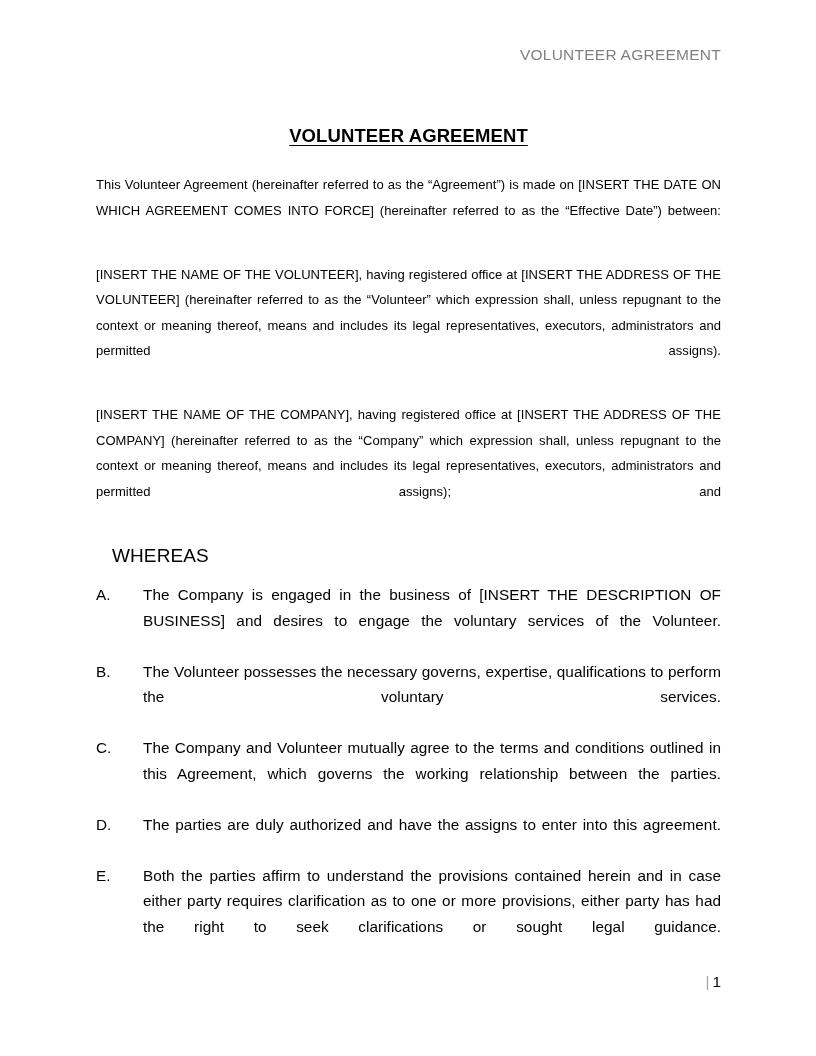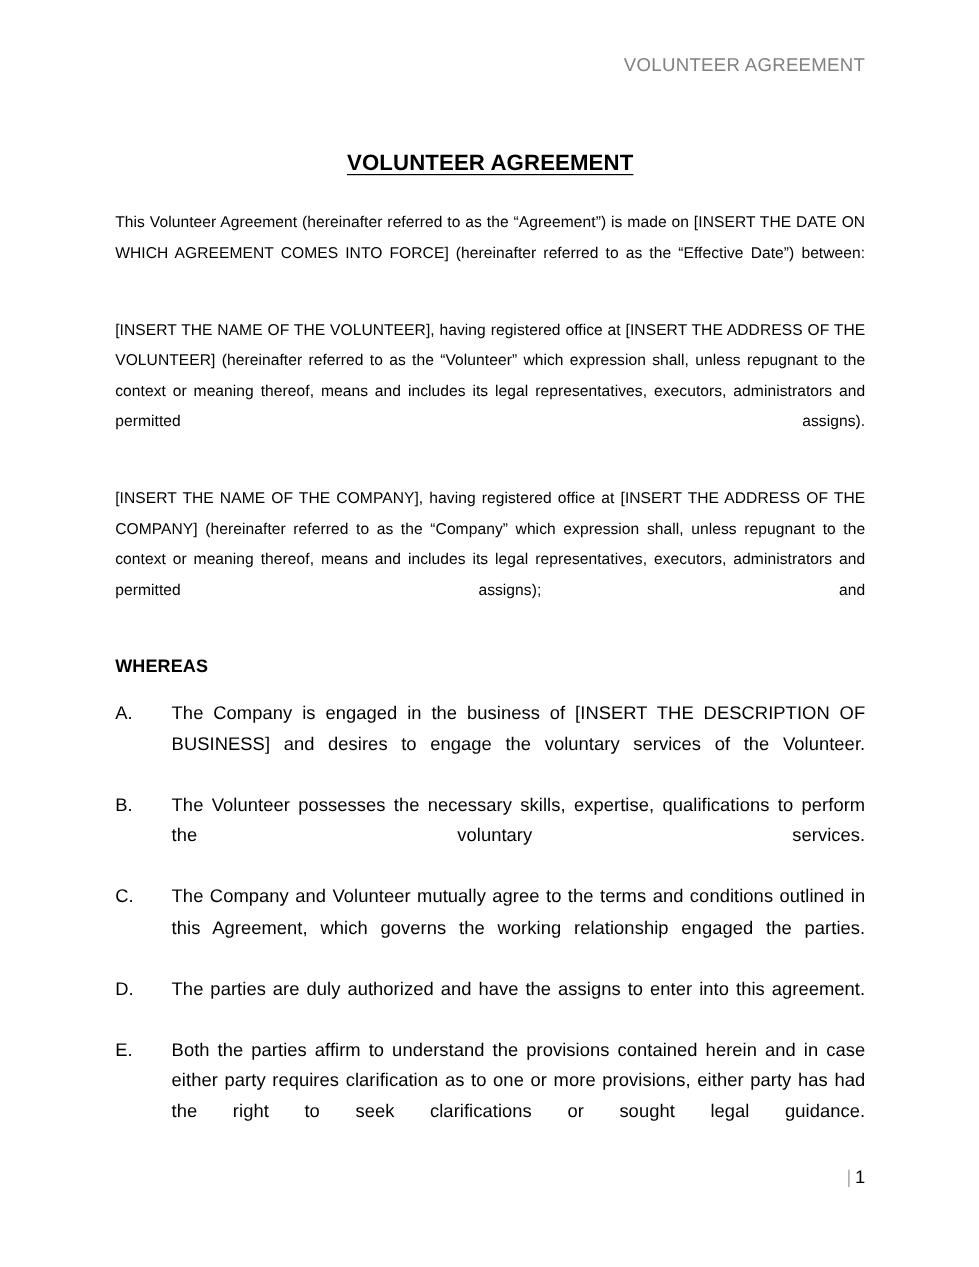--- a/index.html
+++ b/index.html
@@ -64,24 +64,24 @@
     font-size: 13px;
     line-height: 25.5px;
     text-align: justify;
     text-justify: inter-word;
     color: #000000;
     letter-spacing: 0.05px;
   }
   p.para:last-child { margin-bottom: 0; }
 
   p.whereas {
-    margin: 6px 0 14px 0;
-    font-size: 15px;
+    margin: 6px 0 14px 16px;
+    font-size: 19px;
     line-height: 25.5px;
-    font-weight: bold;
+    font-weight: normal;
     letter-spacing: 0.1px;
     color: #000000;
   }
 
   
   ol.alpha-list {
     list-style: none;
     margin: 0;
     padding: 0;
   }
@@ -155,25 +155,25 @@
 
     <p class="whereas">WHEREAS</p>
 
     <ol class="alpha-list">
       <li>
         <span class="marker">A.</span>
         <span class="item-text">The Company is engaged in the business of [INSERT THE DESCRIPTION OF BUSINESS] and desires to engage the voluntary services of the Volunteer.</span>
       </li>
       <li>
         <span class="marker">B.</span>
-        <span class="item-text">The Volunteer possesses the necessary skills, expertise, qualifications to perform the voluntary services.</span>
+        <span class="item-text">The Volunteer possesses the necessary governs, expertise, qualifications to perform the voluntary services.</span>
       </li>
       <li>
         <span class="marker">C.</span>
-        <span class="item-text">The Company and Volunteer mutually agree to the terms and conditions outlined in this Agreement, which governs the working relationship engaged the parties.</span>
+        <span class="item-text">The Company and Volunteer mutually agree to the terms and conditions outlined in this Agreement, which governs the working relationship between the parties.</span>
       </li>
       <li>
         <span class="marker">D.</span>
         <span class="item-text">The parties are duly authorized and have the assigns to enter into this agreement.</span>
       </li>
       <li>
         <span class="marker">E.</span>
         <span class="item-text">Both the parties affirm to understand the provisions contained herein and in case either party requires clarification as to one or more provisions, either party has had the right to seek clarifications or sought legal guidance.</span>
       </li>
     </ol>

